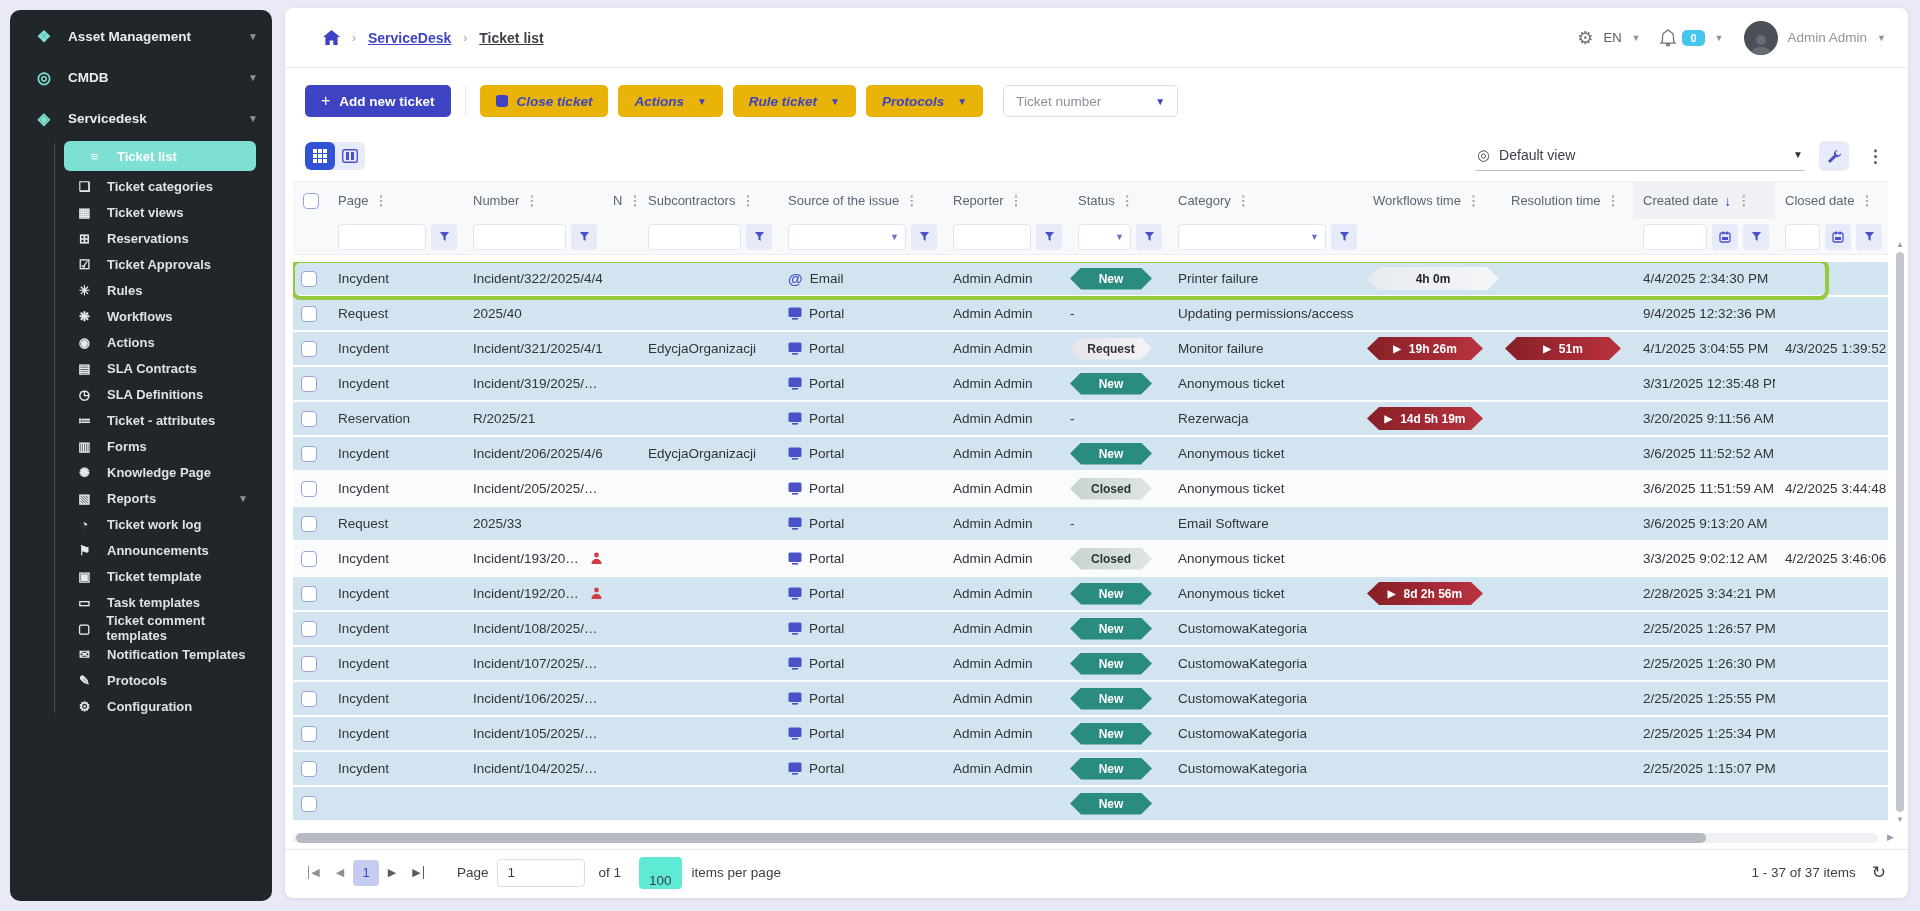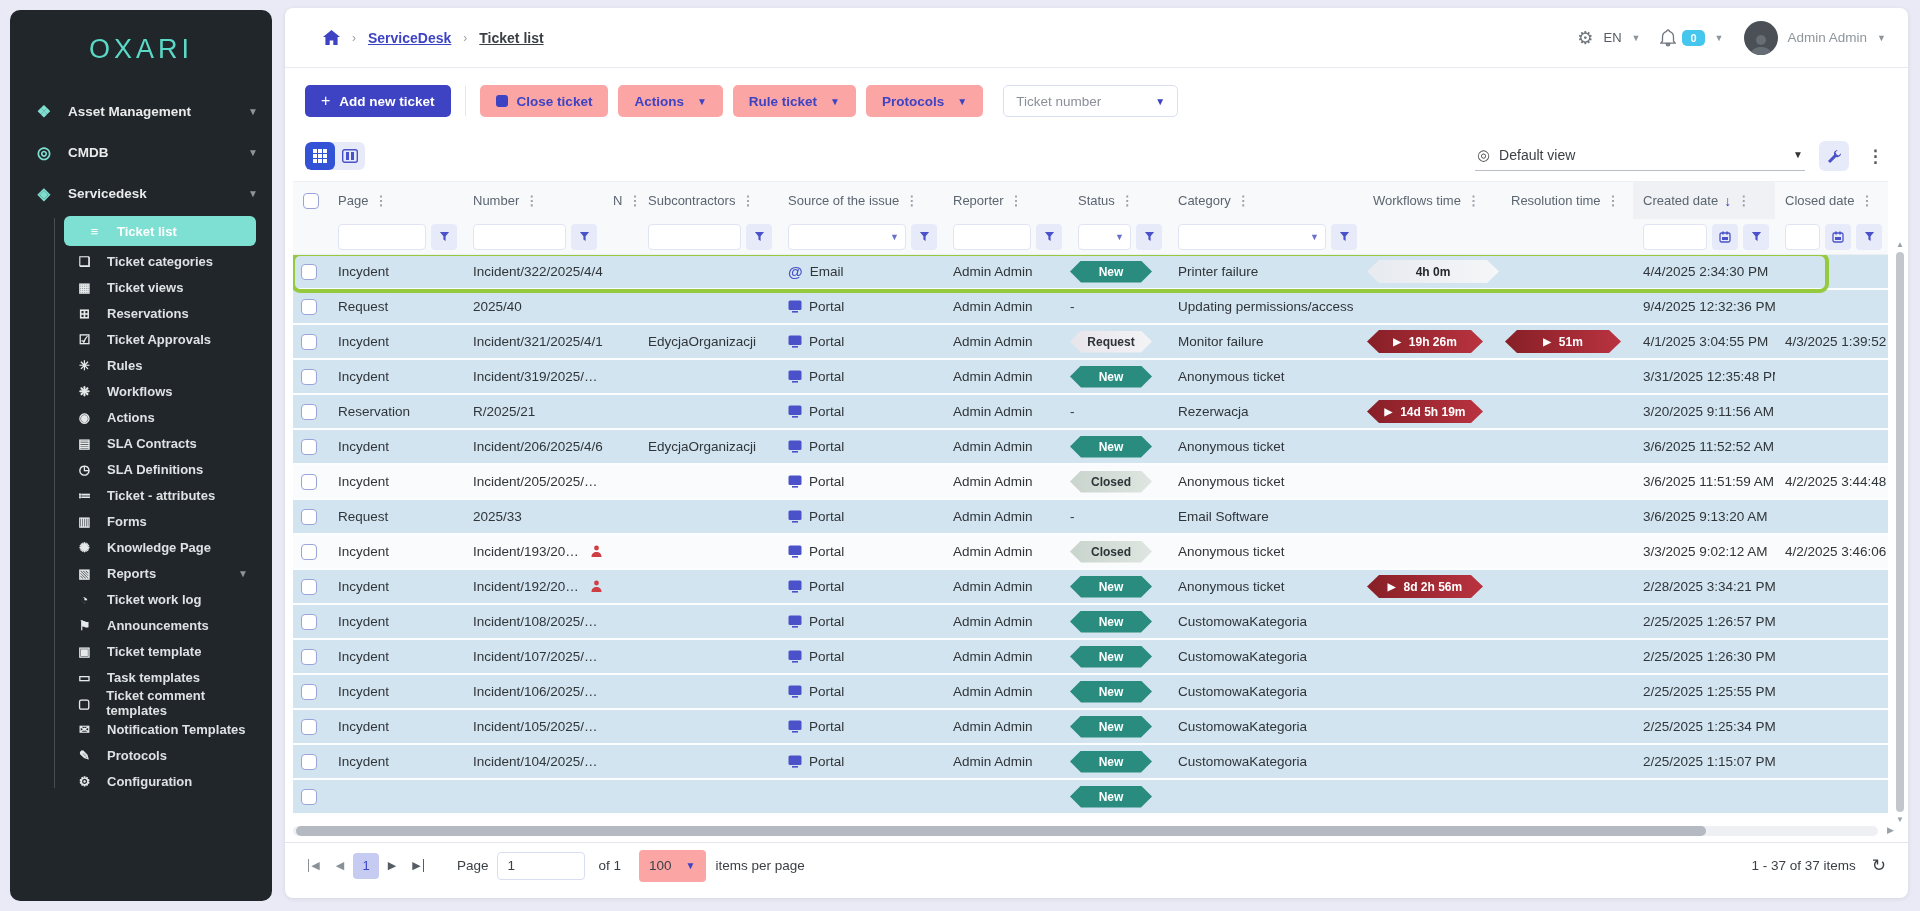--- a/index.html
+++ b/index.html
@@ -45,21 +45,21 @@
     border-radius:5px; padding:2px 8px; }
   .avatar { width:34px; height:34px; border-radius:50%; background:#4a5056; margin-left:10px;
     display:flex; align-items:flex-end; justify-content:center; overflow:hidden; }
   .username { color:#8f969c; font-size:13.5px; }
 
   
   .toolbar { display:flex; align-items:center; gap:10px; padding:17px 0 16px 20px; }
   .btn { height:32px; border:none; border-radius:5px; font-family:inherit; font-size:13.5px;
     font-weight:700; display:inline-flex; align-items:center; gap:9px; padding:0 16px; cursor:pointer; }
   .btn-primary { background:#3d43c3; color:#fff; }
-  .btn-light { background:#fca5a5; color:#3d43c3; }
+  .btn-light { background:#eab308; color:#3d43c3;font-style:italic; }
   .btn .caret { font-size:10px; margin-left:4px; }
   .tb-sep { width:1px; height:30px; background:#e3e6ee; margin:0 4px; }
   .sq-icon { width:12px; height:12px; background:#3d43c3; border-radius:3px; display:inline-block; }
   .select-plain { height:32px; width:175px; background:#fff; border:1px solid #d9def1; border-radius:5px;
     display:inline-flex; align-items:center; padding:0 12px; color:#8a8f98; font-size:13.5px; margin-left:10px; cursor:pointer; }
   .select-plain .caret { margin-left:auto; color:#3d43c3; font-size:10px; }
 
   
   .viewbar { display:flex; align-items:center; padding:8px 20px 10px 20px; }
   .toggle-group { display:flex; background:#e7eaf9; border-radius:6px; overflow:hidden; }
@@ -84,21 +84,21 @@
   .th.sorted { background:#eff1f4; height:100%; }
   .sort-arrow { color:#3d43c3; font-weight:700; font-size:14px; }
   .tfilter { display:grid; grid-template-columns:var(--cols); align-items:center; height:36px;
     background:#f8f9fb; border-bottom:1px solid #eceef2; }
   .fcell { display:flex; align-items:center; gap:5px; padding:0 6px 0 10px; }
   .finput { flex:1; min-width:0; height:26px; background:#fff; border:1px solid #e0e4f3; border-radius:4px; }
   .fselect { flex:1; min-width:0; height:26px; background:#fff; border:1px solid #e0e4f3; border-radius:4px;
     display:flex; align-items:center; justify-content:flex-end; padding-right:6px; color:#6a70c9; font-size:9px; }
   .fbtn { width:26px; height:26px; flex:0 0 26px; background:#e7eaf9; border-radius:4px; border:none;
     display:flex; align-items:center; justify-content:center; cursor:pointer; }
-  .tbody { height:568px; overflow:hidden; position:relative; }
+  .tbody { height:568px; overflow:hidden; position:relative;margin-top:7px; }
   .trow { display:grid; grid-template-columns:var(--cols); align-items:center; height:35px;
     border-bottom:2px solid #fcfdfe; position:relative; cursor:pointer; }
   .bg-blue { background:#d2e4ef; } .bg-white { background:#fafbfc; }
   .td { padding-left:10px; font-size:13.5px; color:#30353a; white-space:nowrap; overflow:hidden;
     text-overflow:ellipsis; display:flex; align-items:center; gap:7px; }
   .checkbox { width:16px; height:16px; border:1.5px solid #9aa4d9; border-radius:4px; background:#fff; margin-left:8px; cursor:pointer; }
   .badge { display:inline-flex; align-items:center; justify-content:center; height:22px; min-width:82px;
     font-size:12px; font-weight:700; padding:0 16px;
     clip-path:polygon(11px 0,calc(100% - 11px) 0,100% 50%,calc(100% - 11px) 100%,11px 100%,0 50%); }
   .badge-new { background:#2a8b7f; color:#fff; }
@@ -129,34 +129,33 @@
   .pgbtn { width:26px; height:26px; display:flex; align-items:center; justify-content:center;
     color:#565c63; font-size:11px; cursor:pointer; border-radius:4px; }
   .pgbtn.dim { color:#8a9097; }
   .pgbtn.current { background:#c6cbf2; color:#3c43c8; font-size:13px; font-weight:400; }
   .bar-l { border-left:1.5px solid currentColor; padding-left:2px; }
   .bar-r { border-right:1.5px solid currentColor; padding-right:2px; }
   .pg-label { font-size:13.5px; color:#3a3f45; margin:0 8px 0 26px; }
   .pg-input { width:88px; height:28px; border:1px solid #d9ddf2; border-radius:4px; background:#fff;
     font-family:inherit; font-size:13.5px; padding:0 10px; color:#3a3f45; }
   .pg-of { font-size:13.5px; color:#3a3f45; margin:0 18px 0 14px; }
-  .pg-select { height:28px; background:#fca5a5; border-radius:4px; display:flex; align-items:center;
-    gap:14px; padding:16px 10px; font-size:13.5px; color:#3a3f45; cursor:pointer; }
+  .pg-select { height:28px; background:#5eead4; border-radius:4px; display:flex; align-items:center;
+    gap:14px; padding:16px 10px; font-size:13.5px; color:#3a3f45; cursor:pointer;flex-direction:column; }
   .pg-select .caret { color:#3d43c3; font-size:10px; }
   .pg-items { font-size:13.5px; color:#3a3f45; margin-left:10px; }
   .pg-right { margin-left:auto; display:flex; align-items:center; gap:16px; font-size:13.5px; color:#3a3f45; }
   .refresh { font-size:17px; color:#3a3f45; cursor:pointer; }
 </style>
 </head>
 <body>
 
 <div class="page">
 
   <aside class="sidebar">
-    <div class="logo">OXARI</div>
     <nav class="nav" id="sidebar-nav">
         <div class="nav-top">
           <span class="nicon">❖</span>
     <span>Asset Management</span>
     <span class="chev">▼</span>
         </div>
         <div class="nav-top">
           <span class="nicon">◎</span>
     <span>CMDB</span>
     <span class="chev">▼</span>

